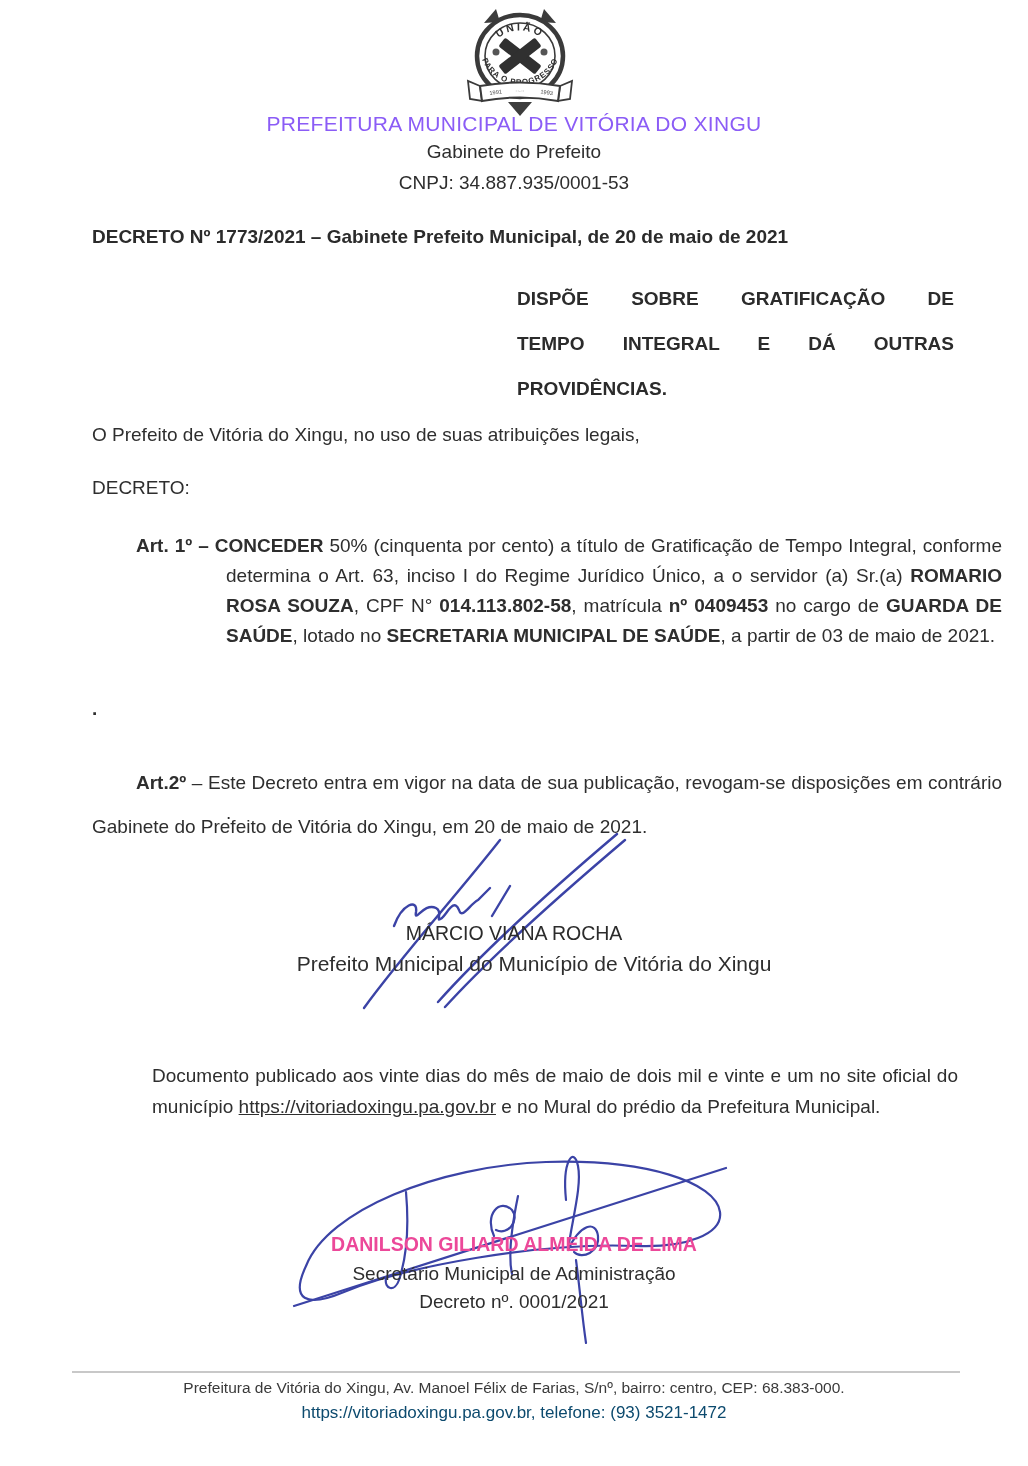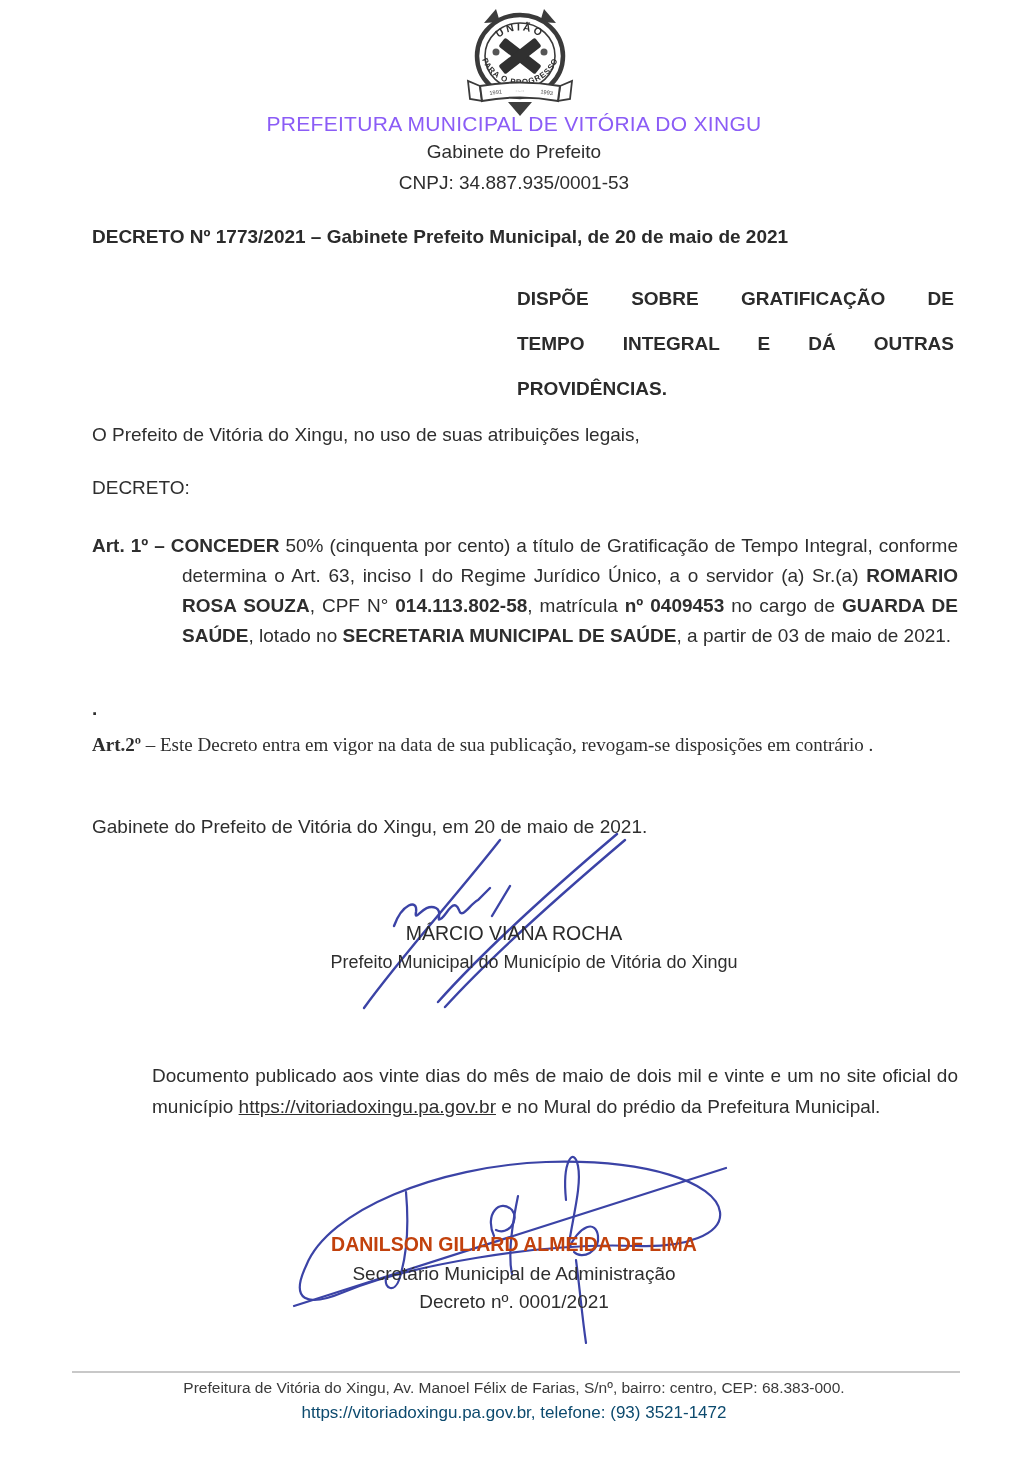--- a/index.html
+++ b/index.html
@@ -9,52 +9,52 @@
     width:1028px; height:1466px;
     margin:0 auto;
     background:#ffffff;
     font-family:"Liberation Sans", sans-serif;
     color:#2e2e2e;
     overflow:hidden;
   }
   .abs { position:absolute; }
   .center { left:0; right:0; text-align:center; }
   .body-text { font-size:19px; line-height:30px; }
-  .hang { padding-left:90px; text-indent:-90px; text-align:justify; }
+  .hang { padding-left:90px; text-indent:-90px; text-align:justify;margin-left:44px; }
   .justify-line { text-align:justify; text-align-last:justify; }
 
   .crest { left:460px; top:6px; width:120px; height:112px; }
 
   .header-title   { top:112px; font-size:21px; font-weight:normal; letter-spacing:.3px; color:#8b5cf6; }
   .header-sub     { top:141px; font-size:19px; }
   .header-cnpj    { top:166px; font-size:19px;margin-top:6px; }
 
   .decree-heading { left:92px; top:226px; font-size:19px; font-weight:bold; color:#2b2b2b; }
 
   .ementa { left:517px; top:276px; width:437px; font-size:19px; font-weight:bold; line-height:45px; color:#2b2b2b; }
 
   .preamble     { left:92px; top:424px; font-size:19px; }
   .decreto-label{ left:92px; top:477px; font-size:19px; font-weight:normal; }
 
   .art1 { left:92px; top:531px; width:866px; }
   .stray-dot { left:92px; top:698px; font-size:19px; font-weight:bold; }
-  .art2 { left:92px; top:730px; width:866px;font-family:Liberation Serif, serif; }
+  .art2 { left:92px; top:768px; width:866px; }
 
   .place-date { left:92px; top:816px; font-size:19px; }
 
   .sig-svg { pointer-events:none; }
   .sig1 { left:330px; top:826px; width:330px; height:190px; }
   .sig2 { left:278px; top:1138px; width:484px; height:210px; }
 
   .mayor-name { top:922px; font-size:19.5px; font-weight:normal; color:#2b2b2b; }
-  .mayor-role { top:952px; font-size:18px;margin-left:40px; }
+  .mayor-role { top:952px; font-size:21px;margin-left:40px; }
 
   .publication { left:152px; top:1060px; width:806px; font-size:19px; line-height:31px; text-align:justify; }
 
-  .secretary-name { top:1233px; font-size:19.5px; font-weight:bold; color:#c2410c; }
+  .secretary-name { top:1233px; font-size:19.5px; font-weight:bold; color:#ec4899; }
   .secretary-role { top:1263px; font-size:19px; }
   .secretary-ref  { top:1291px; font-size:19px; }
 
   .footer-rule { left:72px; top:1371px; width:888px; height:2px; background:#c8c8c8; }
   .footer-l1 { top:1379px; font-size:15.5px; color:#3a3a3a; }
   .footer-l2 { top:1403px; font-size:17px; color:#0c4a6e; }
 </style>
 </head>
 <body>
 

